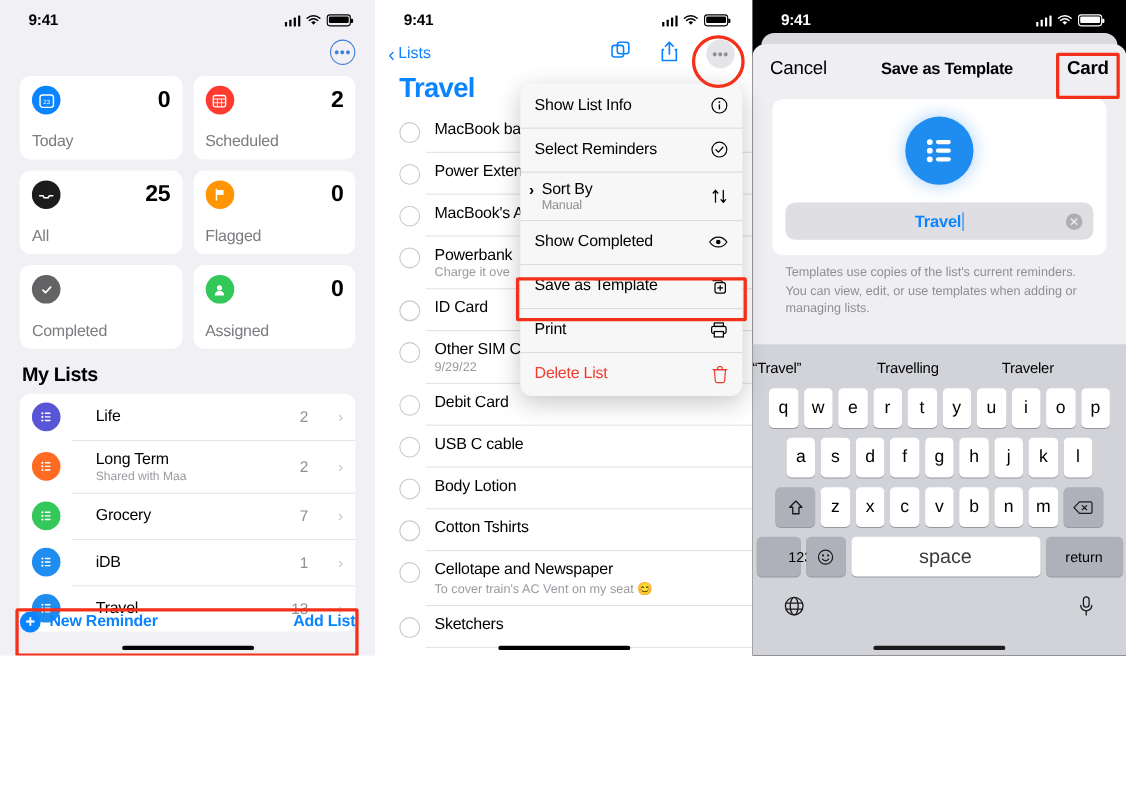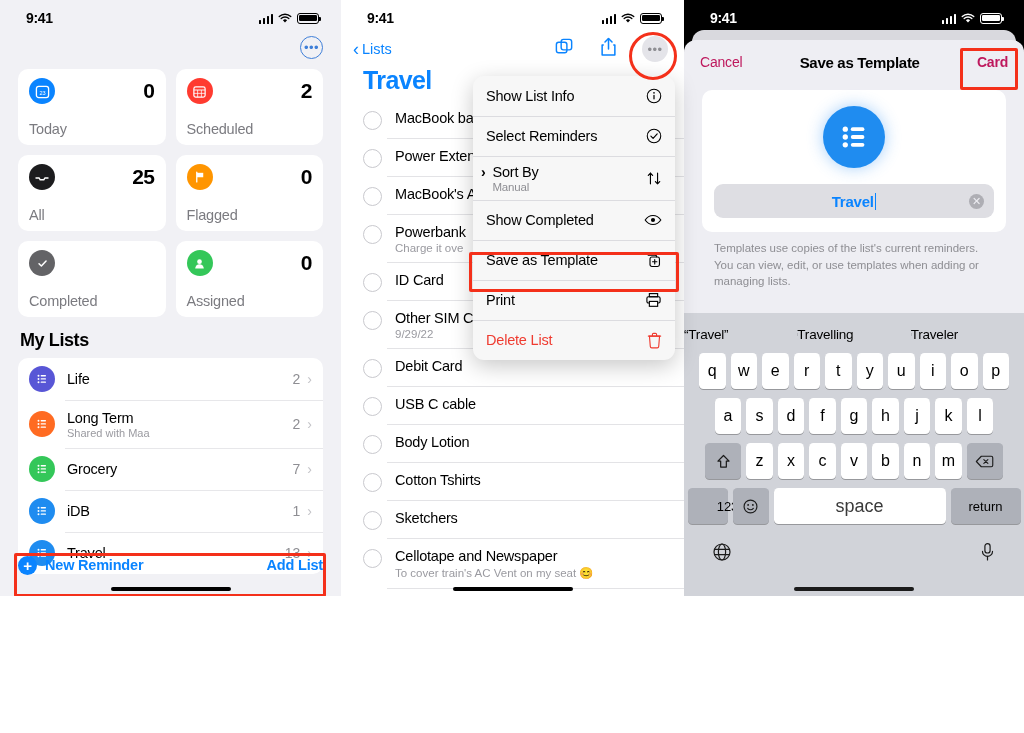--- a/index.html
+++ b/index.html
@@ -54,21 +54,21 @@
   .tile-icon {
     width: 26px; height: 26px; border-radius: 50%;
     display:flex; align-items:center; justify-content:center;
     color:#fff; font-size: 14px;
   }
   .tile-count { font-size: 21px; font-weight: bold; color:#000; letter-spacing:-0.5px; }
   .tile-label { font-size: 14.5px; color: #7b7b80; letter-spacing:-0.2px; }
 
   .section-title { font-size: 18px; font-weight: bold; padding: 13px 18px 7px 20px; letter-spacing:-0.4px;}
   .lists-card { background:#fff; border-radius: 10px; margin: 0 18px; overflow:hidden; }
-  .list-row { display:flex; align-items:center; padding: 0 11px; height: 42px; position: relative; }
+  .list-row { display:flex; align-items:center; padding: 0 11px; height: 42px; position: relative; gap: 20px; }
   .list-row.tall { height: 48px; }
   .list-row + .list-row::before {
     content:""; position:absolute; left: 47px; right: 0; top: 0; height: 1px; background:#e7e7ea;
   }
   .list-ico { width: 26px; height: 26px; border-radius: 50%; flex: 0 0 26px;
               display:flex; align-items:center; justify-content:center; color:#fff; font-size: 13px; }
   .list-txt { flex: 1; padding-left: 12px; }
   .list-name { font-size: 14.5px; color:#000; letter-spacing:-0.2px; }
   .list-sub { font-size: 11px; color:#9a9aa0; margin-top:1px; }
   .list-cnt { font-size: 14px; color:#8e8e93; padding-right: 7px; }
@@ -119,21 +119,21 @@
   .ctx-arrow { color:#000; font-size: 14px; font-weight:bold; margin-left:-5px; }
   .ctx-ico { color:#000; font-size: 15px; display:flex; align-items:center; }
   .ctx-item.danger, .ctx-item.danger .ctx-ico { color:#ef3b30; }
 
   
   .sheet-bg { position:absolute; left:8px; right:8px; top: 30px; height: 20px;
               background:#d9d9de; border-radius: 12px 12px 0 0; }
   .sheet { position:absolute; left:0; right:0; top: 40px; bottom:0; background:#eeeef3;
            border-radius: 12px 12px 0 0; overflow:hidden; }
   .sheet-nav { display:flex; align-items:center; justify-content:space-between; padding: 0 16px; height: 44px; }
-  .sheet-btn { color:#be185d; font-size: 14px; letter-spacing:-0.2px; }
+  .sheet-btn { color:#000000; font-size: 17px; letter-spacing:-0.2px; }
   .sheet-btn.bold { font-weight: bold; }
   .sheet-title { font-size: 15px; font-weight: bold; color:#000; letter-spacing:-0.3px; }
   .tpl-card { background:#fff; border-radius: 10px; margin: 6px 18px 0 18px; padding: 16px 12px 14px 12px;
               display:flex; flex-direction:column; align-items:center; }
   .tpl-ico { width: 62px; height: 62px; border-radius:50%; background:#1f8cf0; color:#fff;
              display:flex; align-items:center; justify-content:center; margin-bottom: 16px;
              box-shadow: 0 0 16px rgba(60,150,245,.45); }
   .tpl-field { width: 100%; background:#dedee3; border-radius: 9px; height: 34px;
                display:flex; align-items:center; justify-content:center; position: relative; }
   .tpl-value { font-size: 15px; color:#0a84ff; font-weight:bold; letter-spacing:-0.2px; }
@@ -476,28 +476,28 @@
         </div>
       <div class="rem-row">
           <div class="rem-circ"></div>
           <div class="rem-body">
             <div class="rem-title">Cotton Tshirts</div>
           </div>
         </div>
       <div class="rem-row">
           <div class="rem-circ"></div>
           <div class="rem-body">
-            <div class="rem-title">Sketchers</div>
-          </div>
-        </div>
-      <div class="rem-row">
-          <div class="rem-circ"></div>
-          <div class="rem-body">
             <div class="rem-title">Cellotape and Newspaper</div>
             <div class="rem-note">To cover train's AC Vent on my seat 😊</div>
+          </div>
+        </div>
+      <div class="rem-row">
+          <div class="rem-circ"></div>
+          <div class="rem-body">
+            <div class="rem-title">Sketchers</div>
           </div>
         </div>
     </div>
 
     <div class="p2-bottom">
       <div class="newrem">
         <span class="plus-ico">+</span>
         <span>New Reminder</span>
       </div>
     </div>

